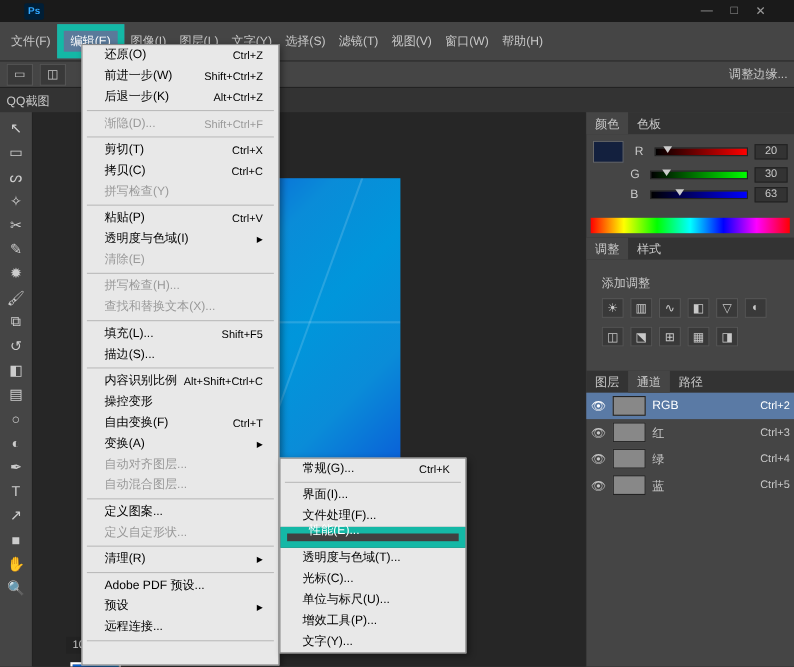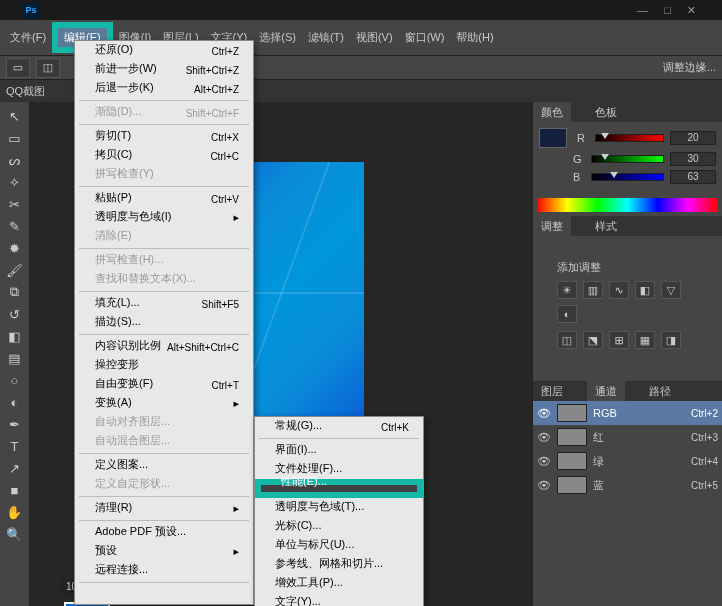--- a/index.html
+++ b/index.html
@@ -17,34 +17,34 @@
 .tabbar{height:22px;background:#333;display:flex;align-items:center;padding:0 6px;gap:10px;}
 .main{display:flex;height:540px;}
 .toolbar{width:30px;background:#454545;border-right:1px solid #222;display:flex;flex-direction:column;align-items:center;padding-top:4px;gap:2px;}
 .tool{width:22px;height:20px;display:flex;align-items:center;justify-content:center;color:#ccc;cursor:pointer;font-size:13px;}
 .canvas-area{flex:1;background:#262626;position:relative;display:flex;align-items:flex-start;justify-content:center;padding-top:60px;}
 .canvas-img{width:165px;height:260px;background:linear-gradient(135deg,#0a5fd8 0%,#0a8cd8 25%,#0096db 50%,#0a8cd8 75%,#0a5fd8 100%);position:relative;overflow:hidden;}
 .canvas-img::before,.canvas-img::after{content:"";position:absolute;background:rgba(255,255,255,0.15);}
 .canvas-img::before{width:2px;height:100%;left:50%;transform:skewX(-20deg);}
 .canvas-img::after{width:100%;height:2px;top:50%;}
 .rpanel{width:190px;background:#454545;border-left:1px solid #222;}
-.panel-tabs{display:flex;background:#333;height:20px;gap:16px;}
+.panel-tabs{display:flex;background:#333;height:20px;}
 .panel-tab{padding:3px 8px;cursor:pointer;}
 .panel-tab.active{background:#454545;}
 .color-panel{padding:6px;}
 .crow{display:flex;align-items:center;gap:6px;margin-bottom:4px;}
 .crow .lbl{width:12px;}
 .slider-track{flex:1;height:8px;position:relative;border:1px solid #222;}
 .sr{background:linear-gradient(90deg,#000,#f00);}
 .sg{background:linear-gradient(90deg,#000,#0f0);}
 .sb{background:linear-gradient(90deg,#000,#00f);}
 .slider-thumb{position:absolute;top:-2px;width:0;height:0;border-left:4px solid transparent;border-right:4px solid transparent;border-top:6px solid #ccc;}
-.num-box{width:46px;height:14px;background:#333;border:1px solid #222;text-align:center;font-size:10px;}
+.num-box{width:30px;height:14px;background:#333;border:1px solid #222;text-align:center;font-size:10px;}
 .spectrum{height:14px;background:linear-gradient(90deg,red,yellow,lime,cyan,blue,magenta,red);margin:4px;}
-.adj-panel{padding:24px;}
+.adj-panel{padding:14px;}
 .adj-title{margin-bottom:6px;}
 .adj-icons{display:flex;gap:6px;flex-wrap:wrap;margin-bottom:8px;}
 .adj-i{width:20px;height:18px;display:flex;align-items:center;justify-content:center;background:#393939;border:1px solid #555;font-size:11px;}
 .chan-panel{}
 .chan-row{display:flex;align-items:center;height:24px;padding:0 4px;gap:6px;}
 .chan-row.sel{background:#5a7aa5;color:#fff;}
 .eye{width:14px;}
 .thumb{width:30px;height:18px;background:#888;border:1px solid #222;}
 .short{margin-left:auto;font-size:10px;}
 .dropdown{position:absolute;background:#e8e8e8;color:#000;border:1px solid #888;box-shadow:2px 2px 6px rgba(0,0,0,0.4);z-index:100;}
@@ -341,21 +341,18 @@
     <div class="dd-row">
       <span>透明度与色域(T)...</span>
     </div>
     <div class="dd-row">
       <span>光标(C)...</span>
     </div>
     <div class="dd-row">
       <span>单位与标尺(U)...</span>
     </div>
     <div class="dd-row">
-      <span>参考线、网格和切片...</span>
-    </div>
-    <div class="dd-row">
       <span>增效工具(P)...</span>
     </div>
     <div class="dd-row">
       <span>文字(Y)...</span>
     </div>
   </div>
 
 </body></html>

